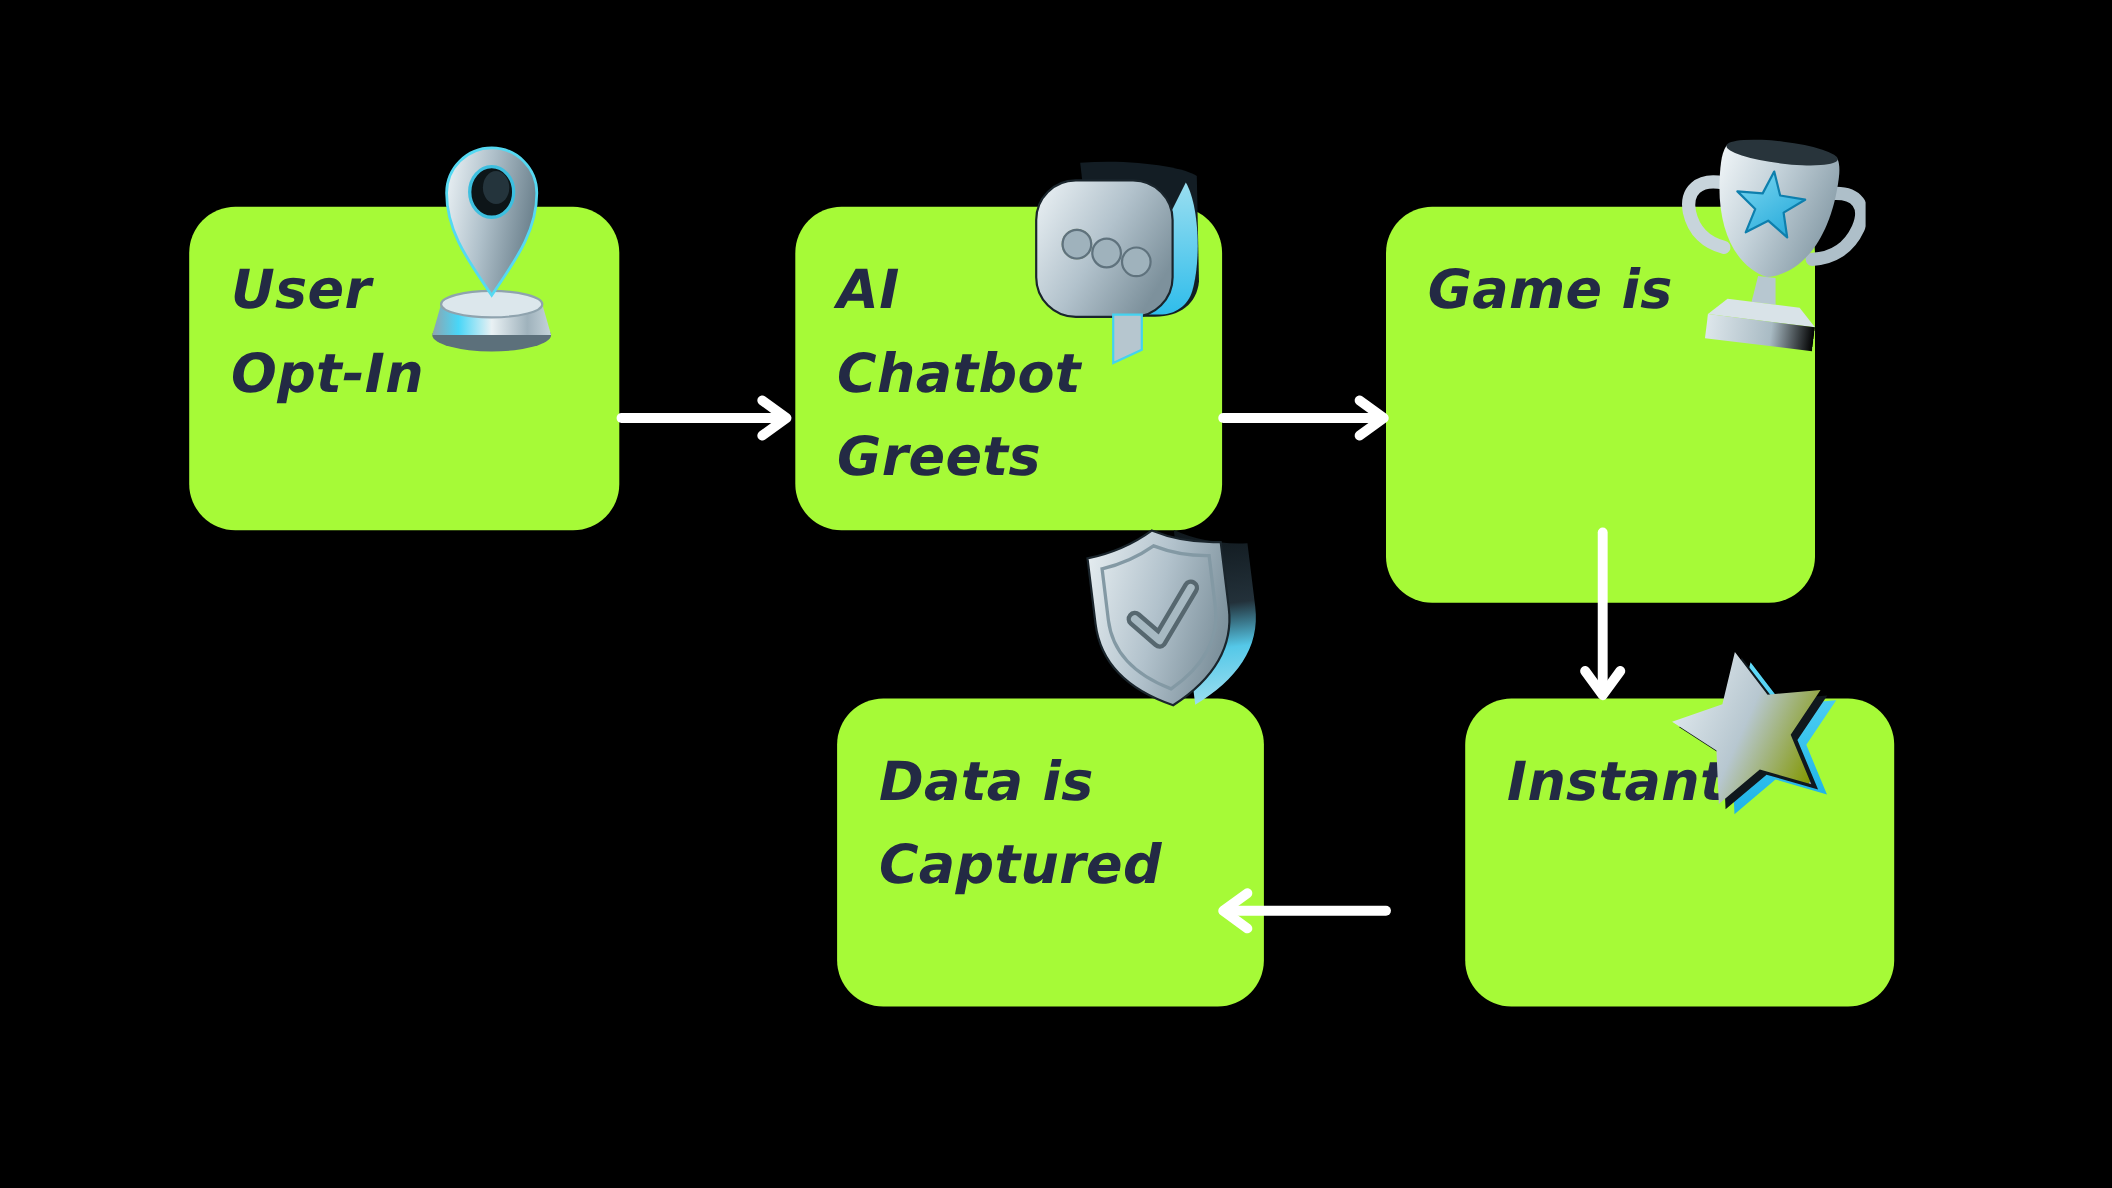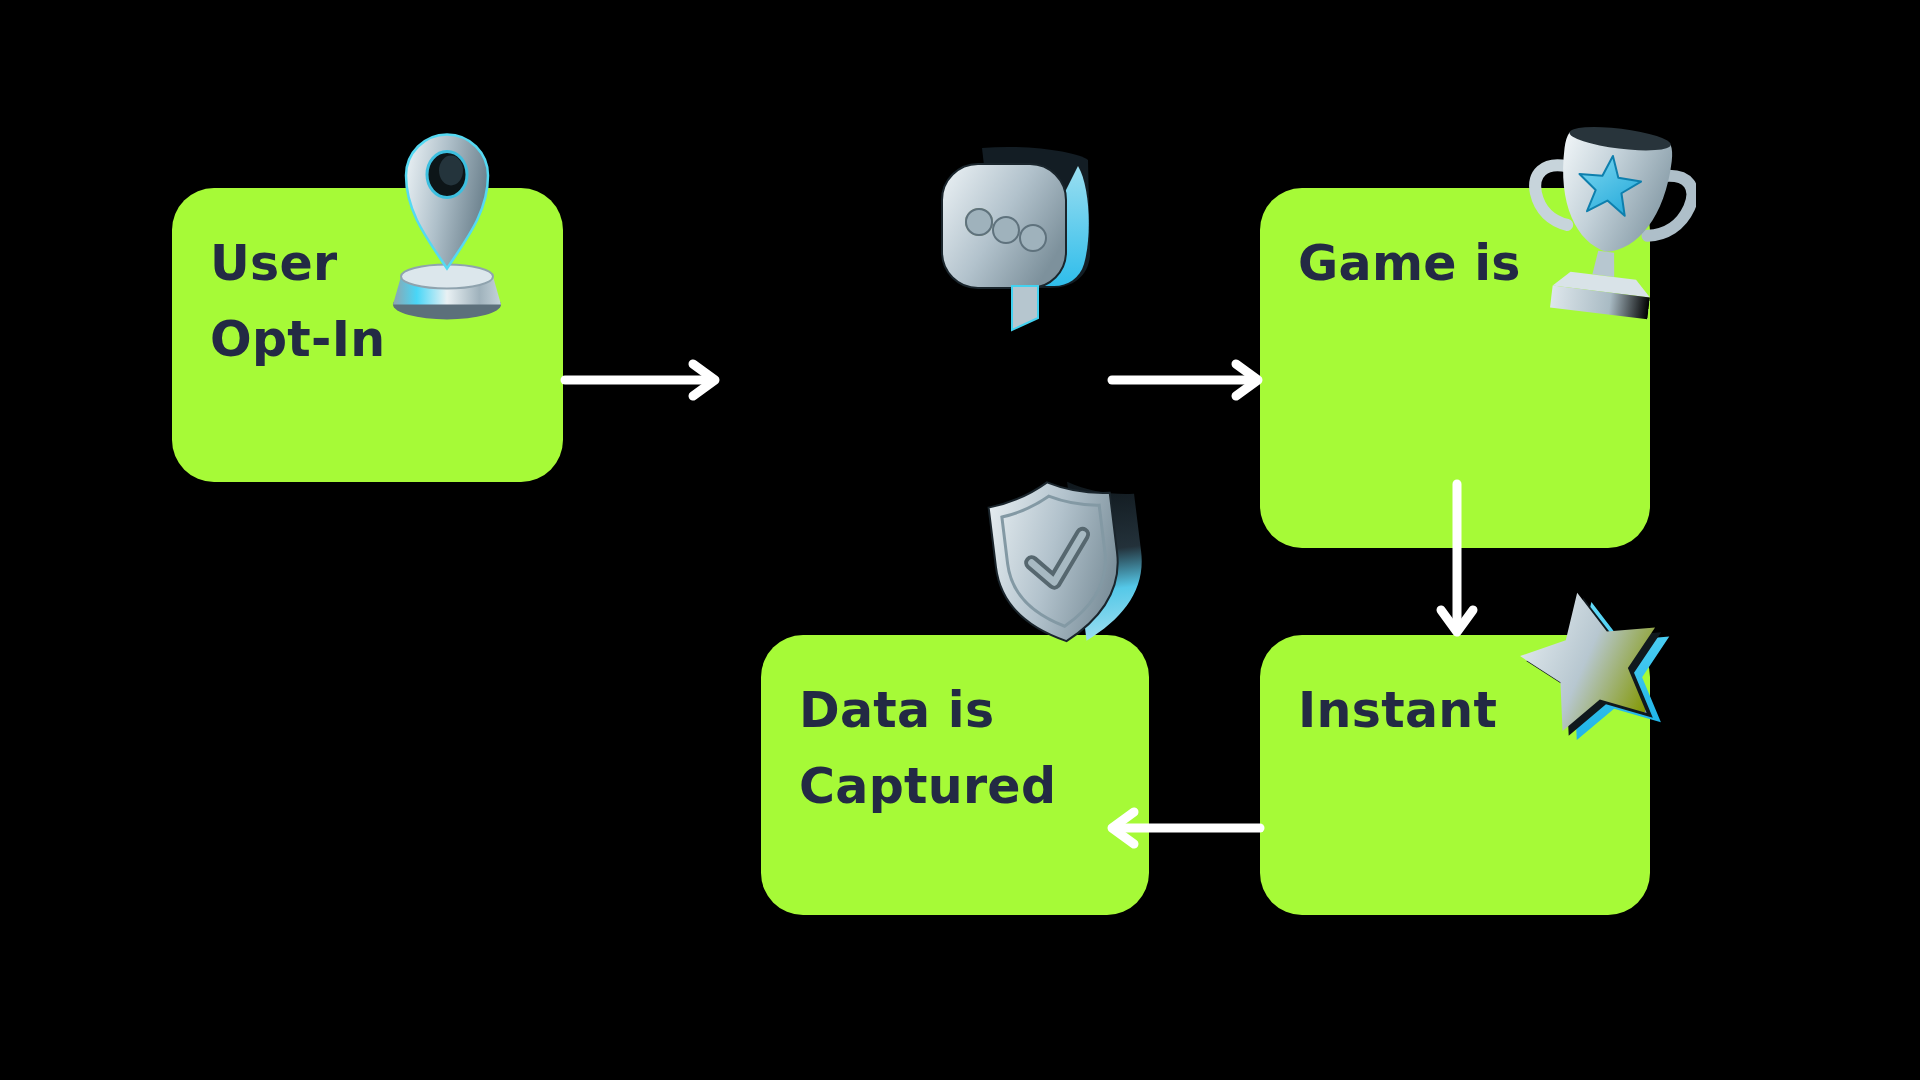--- a/index.html
+++ b/index.html
@@ -9,31 +9,31 @@
     --background:#000000;
   }
   *{margin:0;padding:0;box-sizing:border-box;}
   html,body{width:1920px;height:1080px;}
   body{
     background:var(--background);
     font-family:"DejaVu Sans","Liberation Sans",sans-serif;
     position:relative;
     overflow:hidden;
   }
-  .canvas{position:absolute;inset:0;width:1920px;height:1080px;}
+  .canvas{position:absolute;inset:0;width:1920px;height:1080px;font-style:italic;}
 
   .node{
     position:absolute;
     background:var(--node-fill);
     border-radius:42px;
   }
   #node-user-opt-in    {left:172px; top:188px; width:391px; height:294px;}
   #node-ai-chatbot     {left:723px; top:188px; width:388px; height:294px;}
   #node-game-triggered {left:1260px;top:188px; width:390px; height:360px;}
-  #node-instant-reward {left:1260px;top:635px; width:390px; height:280px;}
+  #node-instant-reward {left:1332px;top:635px; width:390px; height:280px;}
   #node-data-captured  {left:723px; top:635px; width:388px; height:280px;margin-left:38px;}
 
   .node-label{
     padding:38px 28px 0 38px;
     font-weight:700;
     font-size:49px;
     line-height:76px;
     letter-spacing:.3px;
     color:var(--node-text);
   }
@@ -65,20 +65,27 @@
 
 <div class="canvas">
 
   <div class="node" id="node-user-opt-in">
     <div class="node-label">
       <div>User</div>
       <div>Opt-In</div>
     </div>
   </div>
 
+  <div class="node" id="node-ai-chatbot">
+    <div class="node-label">
+      <div>AI</div>
+      <div>Chatbot</div>
+      <div>Greets</div>
+    </div>
+  </div>
 
   <div class="node" id="node-game-triggered">
     <div class="node-label">
       <div>Game is</div>
     </div>
   </div>
 
   <div class="node" id="node-instant-reward">
     <div class="node-label">
       <div>Instant</div>

